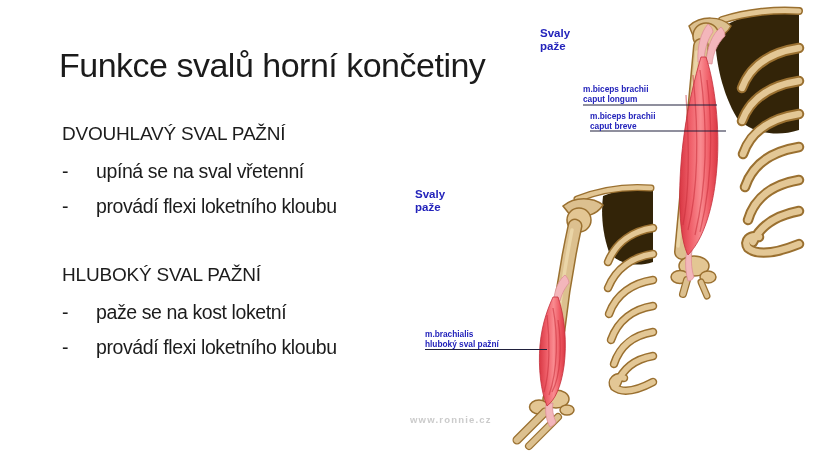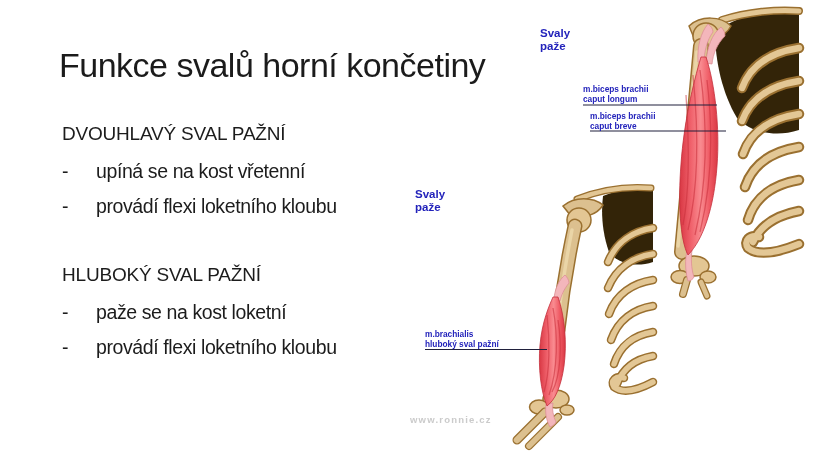--- a/index.html
+++ b/index.html
@@ -34,21 +34,21 @@
 <body>
 
 <div class="slide">
 
   <div class="title">Funkce svalů horní končetiny</div>
 
   <div class="section" style="top:122px;">
     <div class="heading">DVOUHLAVÝ SVAL PAŽNÍ</div>
     <div class="bullet-row">
       <span class="dash">-</span>
-      <span>upíná se na kost vřetenní</span>
+      <span>upíná se na sval vřetenní</span>
     </div>
     <div class="bullet-row">
       <span class="dash">-</span>
       <span>provádí flexi loketního kloubu</span>
     </div>
   </div>
 
   <div class="section" style="top:263px;">
     <div class="heading">HLUBOKÝ SVAL PAŽNÍ</div>
     <div class="bullet-row">

